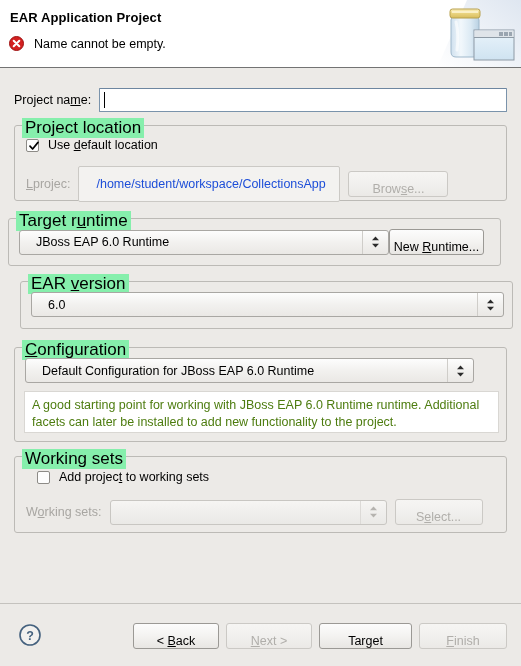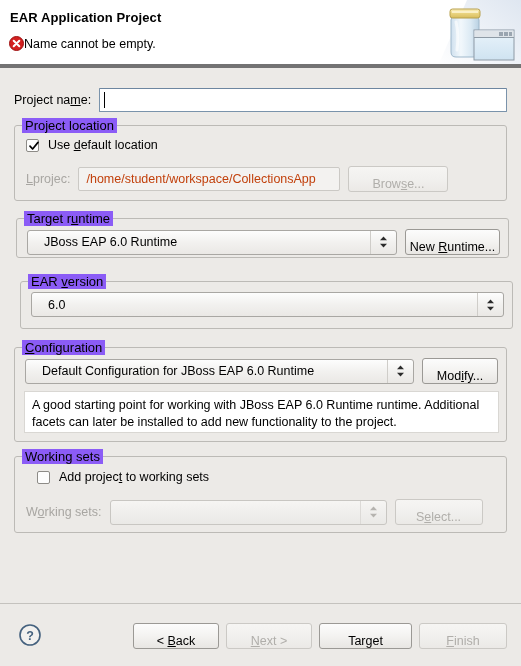--- a/index.html
+++ b/index.html
@@ -15,21 +15,21 @@
     color: #000000;
     overflow: hidden;
     position: relative;
   }
 
   
   .header {
     position: relative;
     height: 68px;
     background: #ffffff;
-    border-bottom: 4px solid #737373;
+    border-bottom: 1px solid #737373;
     box-sizing: border-box;
     overflow: hidden;
   }
   .header-title {
     position: absolute;
     left: 10px;
     top: 10px;
     font-size: 13px;
     font-weight: bold;
     letter-spacing: .1px;
@@ -42,21 +42,21 @@
     align-items: center;
   }
   .err-icon {
     width: 15px;
     height: 15px;
     flex: 0 0 15px;
     position: relative;
   }
   .err-icon svg { display: block; }
   .header-msg-text {
-    margin-left: 0;
+    margin-left: 10px;
     font-size: 12.5px;
     color: #000;
   }
 
   
   .jar-art {
     position: absolute;
     right: 0;
     top: 0;
     width: 84px;
@@ -112,22 +112,22 @@
     box-sizing: border-box;
     border: 1px solid #bcbab6;
     border-radius: 3px;
     background: transparent;
   }
   .group > .grp-label {
     position: absolute;
     top: -8px;
     left: 7px;
     padding: 0 3px;
-    background: #8b5cf6;
-    font-size: 13px;
+    background: #86efac;
+    font-size: 17px;
     color: #000;
     white-space: nowrap;
   }
 
   
   .cbox-row { position: absolute; display: flex; align-items: center; }
   .cbox {
     width: 13px; height: 13px;
     box-sizing: border-box;
     border: 1px solid #8d8b87;
@@ -189,44 +189,44 @@
     padding: 0 8px;
   }
   .btn.disabled {
     border-color: #cbc9c5;
     color: #b0aeaa;
     background: linear-gradient(to bottom, #f6f5f3 0%, #f1f0ee 50%, #ebe9e6 100%);
   }
 
   
   .ro-field {
-    height: 24px;
+    height: 36px;
     box-sizing: border-box;
     border: 1px solid #cbc9c5;
     border-radius: 2px;
     background: #f3f2f0;
     display: flex;
     align-items: center;
-    padding-left: 7px;
-    font-size: 12.5px;
-    color: #c2410c;
+    padding-left: 17px;
+    font-size: 12.5px;
+    color: #1d4ed8;
     overflow: hidden;
     white-space: nowrap;
   }
 
   
   .desc-box {
     position: absolute;
     box-sizing: border-box;
     background: #ffffff;
     border: 1px solid #d9d7d3;
     padding: 5px 7px 4px 7px;
     font-size: 12.5px;
     line-height: 17px;
-    color: #000000;
+    color: #4d7c0f;
   }
 
   
   .footer {
     position: absolute;
     left: 0;
     top: 603px;
     width: 521px;
     height: 63px;
     background: #eceae7;
@@ -328,34 +328,34 @@
 
     <div style="position:absolute; left:11px; top:40px; width:470px; display:flex; align-items:center;">
       <span class="lbl disabled"><u>L</u><span>projec:</span></span>
       <span class="ro-field" style="margin-left:8px; width:262px;">/home/student/workspace/CollectionsApp</span>
       <span class="btn disabled" style="margin-left:8px; width:100px;">
           <span><span>Brow</span><u>s</u><span>e...</span></span>
         </span>
     </div>
   </div>
 
-  <div class="group" style="left:16px; top:149px; width:493px; height:40px;">
+  <div class="group" style="left:8px; top:149px; width:493px; height:48px;">
     <span class="grp-label"><span>Target r</span><u>u</u><span>ntime</span></span>
 
     <div style="position:absolute; left:10px; top:10px; width:473px; display:flex; align-items:center;">
       <span class="combo" style="width:370px;">
         <span class="combo-text">JBoss EAP 6.0 Runtime</span>
         <span class="combo-arrow">
           <svg width="9" height="14" viewBox="0 0 9 14">
             <path d="M4.5 1.5 L8 5.2 L1 5.2 Z" fill="#2b2b2b"></path>
             <path d="M4.5 12.5 L8 8.8 L1 8.8 Z" fill="#2b2b2b"></path>
           </svg>
         </span>
       </span>
-      <span class="btn" style="margin-left:8px; width:95px;">
+      <span class="btn" style="margin-left:0; width:95px;">
           <span><span>New </span><u>R</u><span>untime...</span></span>
         </span>
     </div>
   </div>
 
   <div class="group" style="left:20px; top:212px; width:493px; height:48px;">
     <span class="grp-label"><span>EAR </span><u>v</u><span>ersion</span></span>
 
     <span class="combo" style="position:absolute; left:10px; top:10px; width:473px;">
       <span class="combo-text">6.0</span>
@@ -374,23 +374,20 @@
     <div style="position:absolute; left:10px; top:10px; width:473px; display:flex; align-items:center;">
       <span class="combo" style="width:449px;">
         <span class="combo-text">Default Configuration for JBoss EAP 6.0 Runtime</span>
         <span class="combo-arrow">
           <svg width="9" height="14" viewBox="0 0 9 14">
             <path d="M4.5 1.5 L8 5.2 L1 5.2 Z" fill="#2b2b2b"></path>
             <path d="M4.5 12.5 L8 8.8 L1 8.8 Z" fill="#2b2b2b"></path>
           </svg>
         </span>
       </span>
-      <span class="btn" style="margin-left:8px; width:85px;">
-          <span><span>Mod</span><u>i</u><span>fy...</span></span>
-        </span>
     </div>
 
     <div class="desc-box" style="left:9px; top:43px; width:475px; height:42px;">A good starting point for working with JBoss EAP 6.0 Runtime runtime. Additional facets can later be installed to add new functionality to the project.</div>
   </div>
 
   <div class="group" style="left:14px; top:387px; width:493px; height:77px;">
     <span class="grp-label">Working sets</span>
 
     <div class="cbox-row" style="left:22px; top:13px;">
       <span class="cbox"></span>

